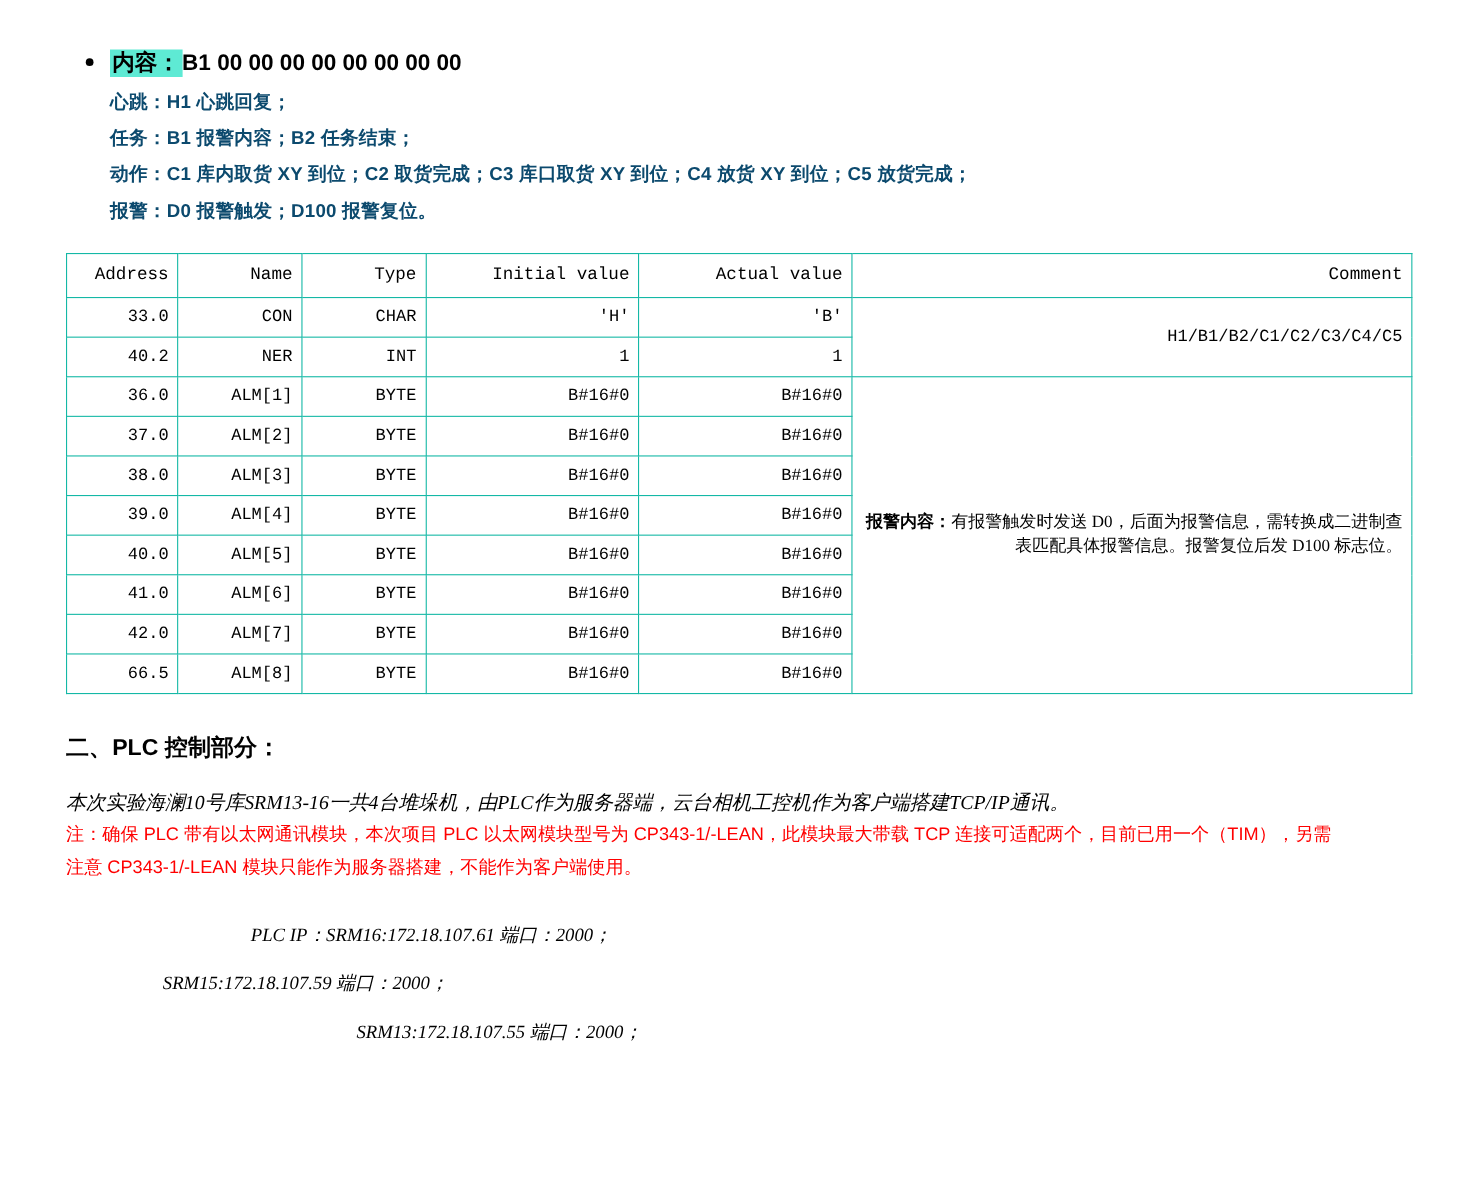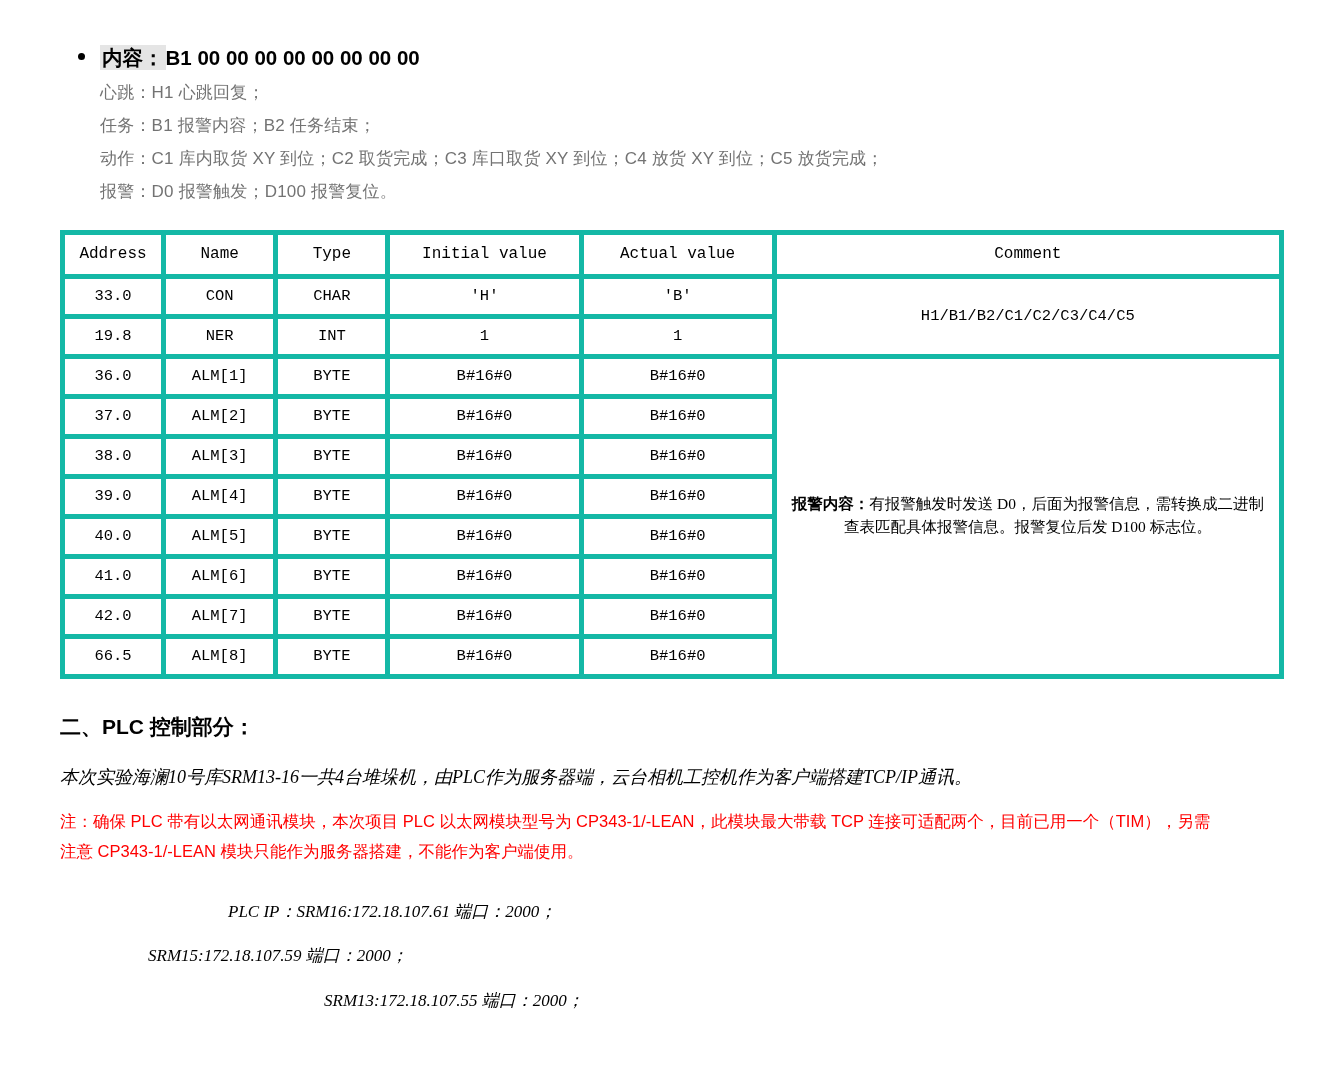--- a/index.html
+++ b/index.html
@@ -35,46 +35,46 @@
     border-radius: 50%;
     background: #000;
   }
   .content-line {
     font-size: 20.5px;
     font-weight: bold;
     line-height: 1.35;
     white-space: nowrap;
   }
   .hl {
-    background: #e5e5e5;
+    background: #5eead4;
     padding: 1px 2px;
   }
   .red-lines {
-    color: #737373;
-    font-weight: normal;
+    color: #0c4a6e;
+    font-weight: bold;
     font-size: 17px;
     line-height: 1.95;
     margin-top: 4px;
     white-space: nowrap;
   }
   .red-lines div { letter-spacing: 0.2px; }
 
   
   table.data {
     border-collapse: collapse;
     margin-top: 22px;
     width: 1224px;
     table-layout: fixed;
   }
   table.data th, table.data td {
-    border: 5px solid #14b8a6;
+    border: 1px solid #14b8a6;
     padding: 4px 8px 5px 8px;
     font-family: "Liberation Mono", monospace;
     font-size: 15.5px;
-    text-align: center;
+    text-align: right;
     vertical-align: middle;
     height: 26px;
   }
   table.data th {
     font-weight: normal;
     font-size: 16px;
     height: 30px;
   }
   td.comment-cell {
     font-family: "Liberation Serif", serif;
@@ -107,21 +107,21 @@
     line-height: 1.65;
     margin: 22px 0 0 0;
     font-family: "Liberation Serif", serif;
     max-width: 1120px;
     font-style: italic;
   }
   p.note {
     color: #ff0000;
     font-size: 16.5px;
     line-height: 1.8;
-    margin: 14px 0 0 0;
+    margin: 0 0 0 0;
     max-width: 1160px;
   }
   .ip-block {
     margin-top: 24px;
     font-family: "Liberation Serif", serif;
     font-style: italic;
     font-size: 17px;
   }
   .ip-line {
     line-height: 2.6;
@@ -172,21 +172,21 @@
     <tbody>
       <tr>
         <td>33.0</td>
         <td>CON</td>
         <td>CHAR</td>
         <td>'H'</td>
         <td>'B'</td>
         <td class="comment-cell" rowspan="2">H1/B1/B2/C1/C2/C3/C4/C5</td>
       </tr>
       <tr>
-        <td>19.8</td>
+        <td>40.2</td>
         <td>NER</td>
         <td>INT</td>
         <td>1</td>
         <td>1</td>
       </tr>
 
       <tr>
         <td>36.0</td>
         <td>ALM[1]</td>
         <td>BYTE</td>

